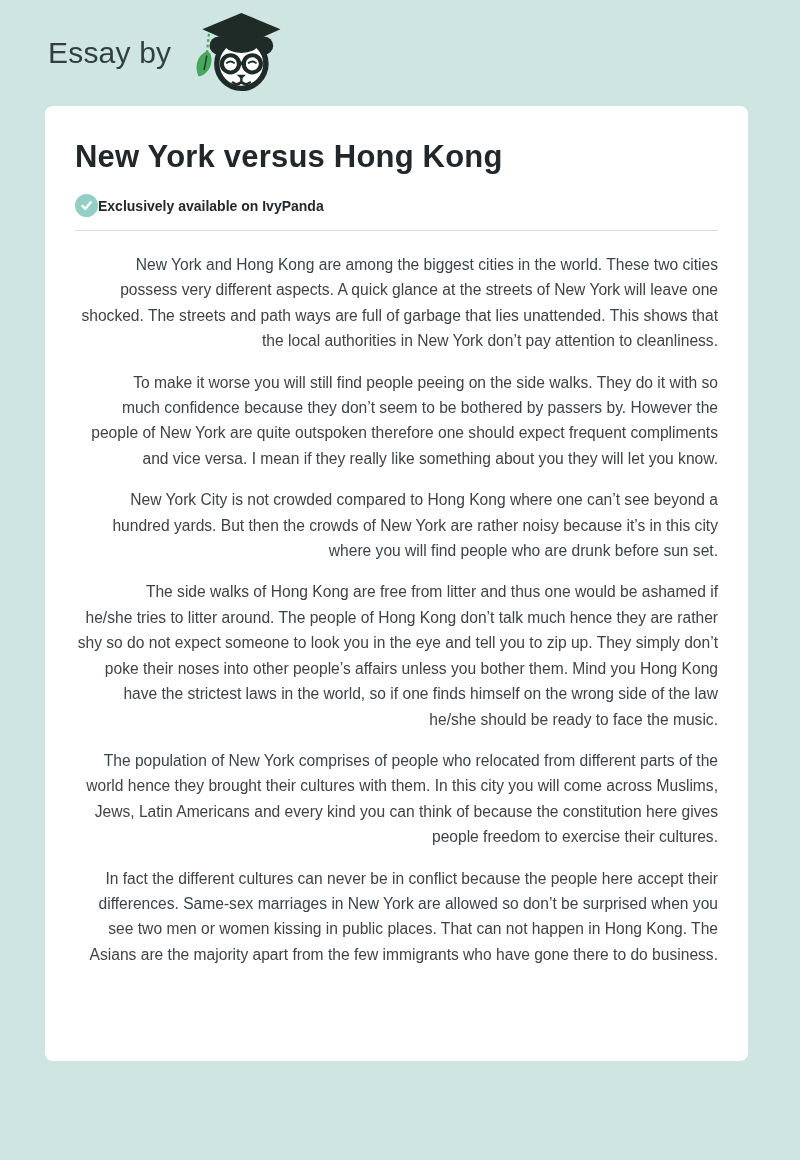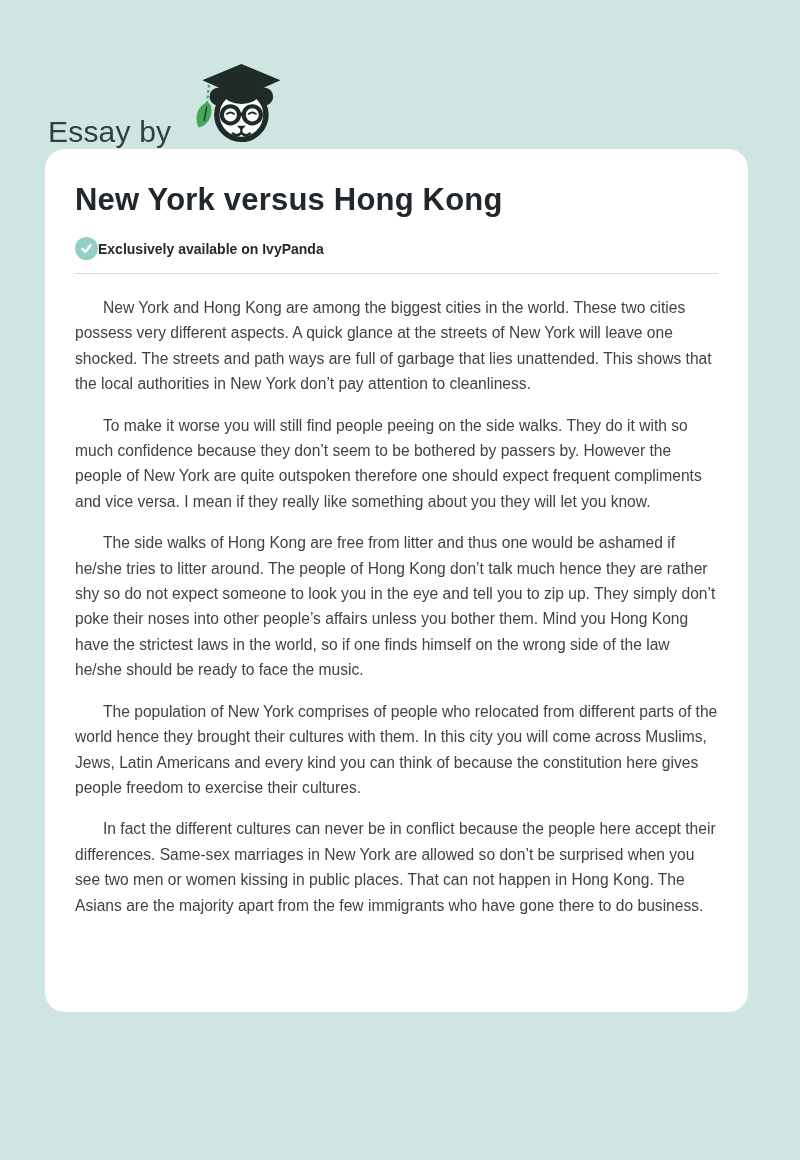--- a/index.html
+++ b/index.html
@@ -5,23 +5,23 @@
   * { margin: 0; padding: 0; box-sizing: border-box; }
   html, body {
     width: 800px;
     height: 1160px;
     overflow: hidden;
     background: #cee5e1;
     font-family: "Liberation Sans", sans-serif;
   }
   
   .site-header {
-    height: 149px;
+    height: 106px;
     display: flex;
-    align-items: flex-end;
+    align-items: center;
     padding-left: 48px;
   }
   .essay-by {
     font-size: 30px;
     font-weight: 400;
     color: #31403d;
     letter-spacing: 0.2px;
   }
   .logo-wrap {
     margin: 2px 8px 0 14px;
@@ -38,21 +38,21 @@
   .brand sup {
     font-size: 15px;
     font-weight: 700;
     vertical-align: super;
     line-height: 0;
   }
   
   .card {
     margin: 0 52px 48px 45px;
     background: #ffffff;
-    border-radius: 20px;
+    border-radius: 8px;
     padding: 32px 30px 78px 30px;
   }
   .card h1 {
     font-size: 31px;
     line-height: 37px;
     font-weight: 700;
     color: #22272b;
     letter-spacing: 0.2px;
     margin-bottom: 19px;
   }
@@ -81,20 +81,21 @@
     border: none;
     border-top: 1px solid #d9dedc;
     margin-bottom: 21px;
   }
   .essay-body p {
     font-size: 15.6px;
     line-height: 25.4px;
     color: #3e4347;
     text-indent: 28px;
     margin-bottom: 16px;
+    text-align: right;
   }
   .essay-body p:last-child { margin-bottom: 16px; }
 </style>
 </head>
 <body>
 
 <header class="site-header">
   <span class="essay-by">Essay by</span>
 
   <span class="logo-wrap">
@@ -141,20 +142,21 @@
   </div>
 
   <hr class="divider">
 
   <div class="essay-body">
 
       <p>New York and Hong Kong are among the biggest cities in the world. These two cities possess very different aspects. A quick glance at the streets of New York will leave one shocked. The streets and path ways are full of garbage that lies unattended. This shows that the local authorities in New York don’t pay attention to cleanliness.</p>
 
       <p>To make it worse you will still find people peeing on the side walks. They do it with so much confidence because they don’t seem to be bothered by passers by. However the people of New York are quite outspoken therefore one should expect frequent compliments and vice versa. I mean if they really like something about you they will let you know.</p>
 
+      <p>New York City is not crowded compared to Hong Kong where one can’t see beyond a hundred yards. But then the crowds of New York are rather noisy because it’s in this city where you will find people who are drunk before sun set.</p>
 
       <p>The side walks of Hong Kong are free from litter and thus one would be ashamed if he/she tries to litter around. The people of Hong Kong don’t talk much hence they are rather shy so do not expect someone to look you in the eye and tell you to zip up. They simply don’t poke their noses into other people’s affairs unless you bother them. Mind you Hong Kong have the strictest laws in the world, so if one finds himself on the wrong side of the law he/she should be ready to face the music.</p>
 
       <p>The population of New York comprises of people who relocated from different parts of the world hence they brought their cultures with them. In this city you will come across Muslims, Jews, Latin Americans and every kind you can think of because the constitution here gives people freedom to exercise their cultures.</p>
 
       <p>In fact the different cultures can never be in conflict because the people here accept their differences. Same-sex marriages in New York are allowed so don’t be surprised when you see two men or women kissing in public places. That can not happen in Hong Kong. The Asians are the majority apart from the few immigrants who have gone there to do business.</p>
     </div>
 </main>
 
 </body></html>

